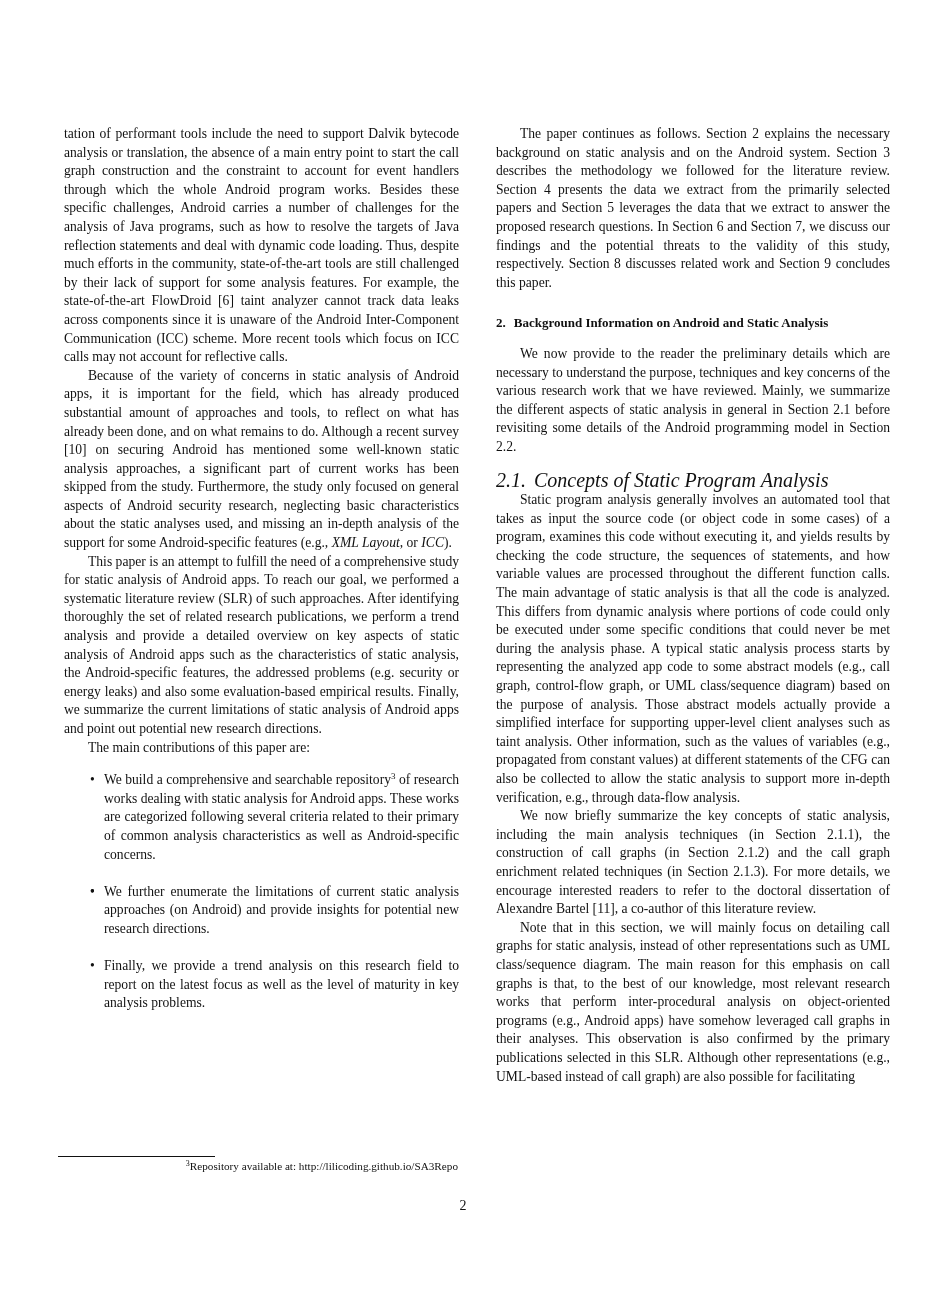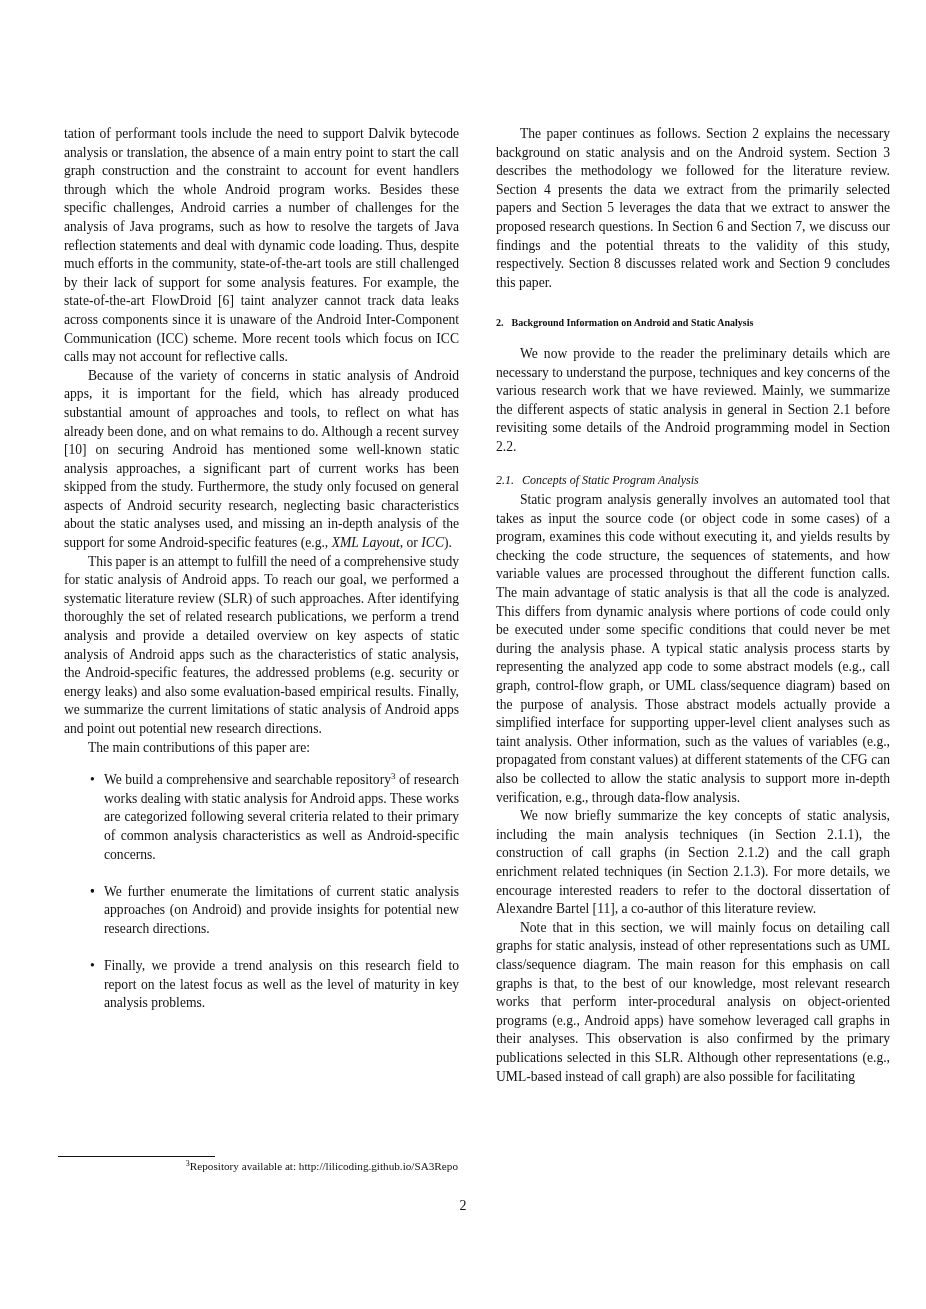--- a/index.html
+++ b/index.html
@@ -8,23 +8,23 @@
   .col { position: absolute; top: 125px; width: 395px; font-size: 13.6px; line-height: 18.6px; }
   .col.left { left: 64px; }
   .col.right { left: 476px; width: 394px; margin-left: 20px; }
   p { margin: 0; text-align: justify; hyphens: manual; }
   p.indent { text-indent: 24px; }
   .ff { font-style: italic; }
   ul.contrib { list-style: none; margin: 14px 0 0 0; padding: 0; }
   ul.contrib li { position: relative; padding-left: 40px; margin-bottom: 18.6px; text-align: justify; }
   ul.contrib li .bullet { position: absolute; left: 26px; top: 0; }
   sup { font-size: 9px; line-height: 0; vertical-align: 5px; }
-  h2.section { font-size: 10px; font-weight: bold; margin: 22px 0 12px 0; }
+  h2.section { font-size: 13px; font-weight: bold; margin: 22px 0 12px 0; }
   h2.section .num { margin-right: 8px; }
-  h3.subsection { font-size: 12px; font-style: italic; font-weight: normal; margin: 14px 0 2px 0; }
+  h3.subsection { font-size: 20px; font-style: italic; font-weight: normal; margin: 14px 0 2px 0; }
   h3.subsection .num { margin-right: 8px; }
   .footnote { position: absolute; left: 58px; top: 1156px; width: 400px; font-size: 11.2px; text-align: right; }
   .footnote .rule { width: 157px; border-top: 1px solid #111; margin-bottom: 3px; }
   .footnote .text { padding-left: 18px; }
   .footnote sup { font-size: 8px; vertical-align: 4px; }
   .pagenum { position: absolute; top: 1198px; left: 0; width: 926px; text-align: center; font-size: 14px; }
 </style>
 </head>
 <body>
 

